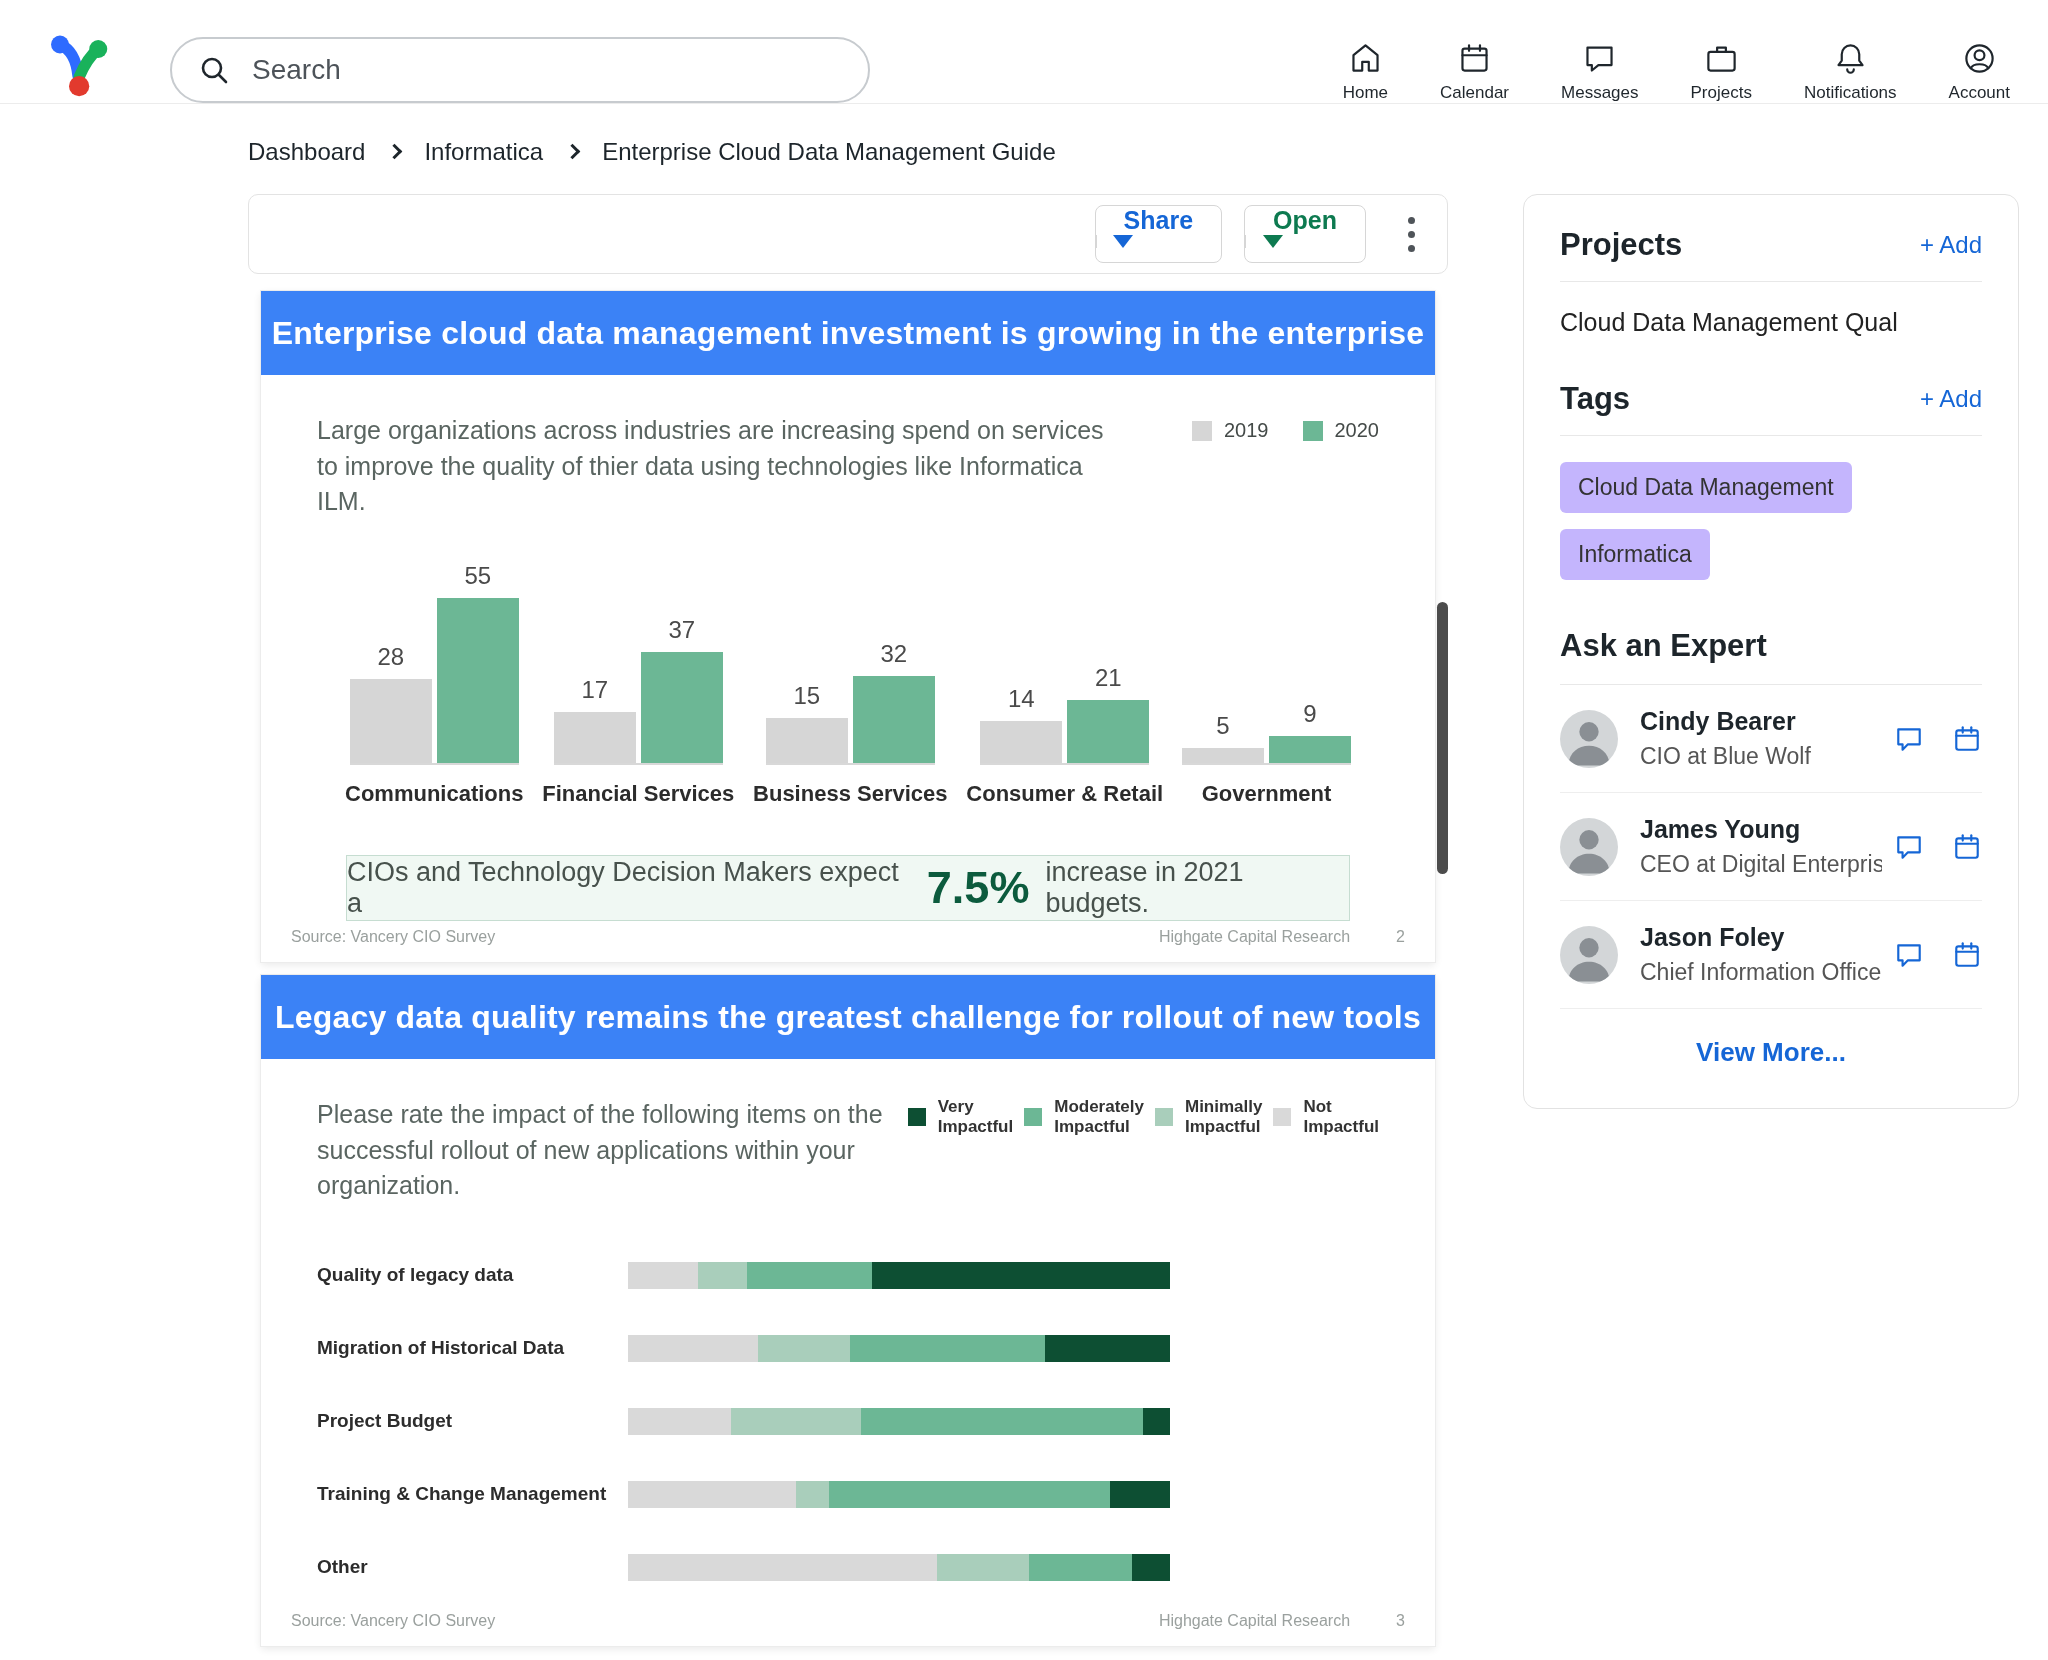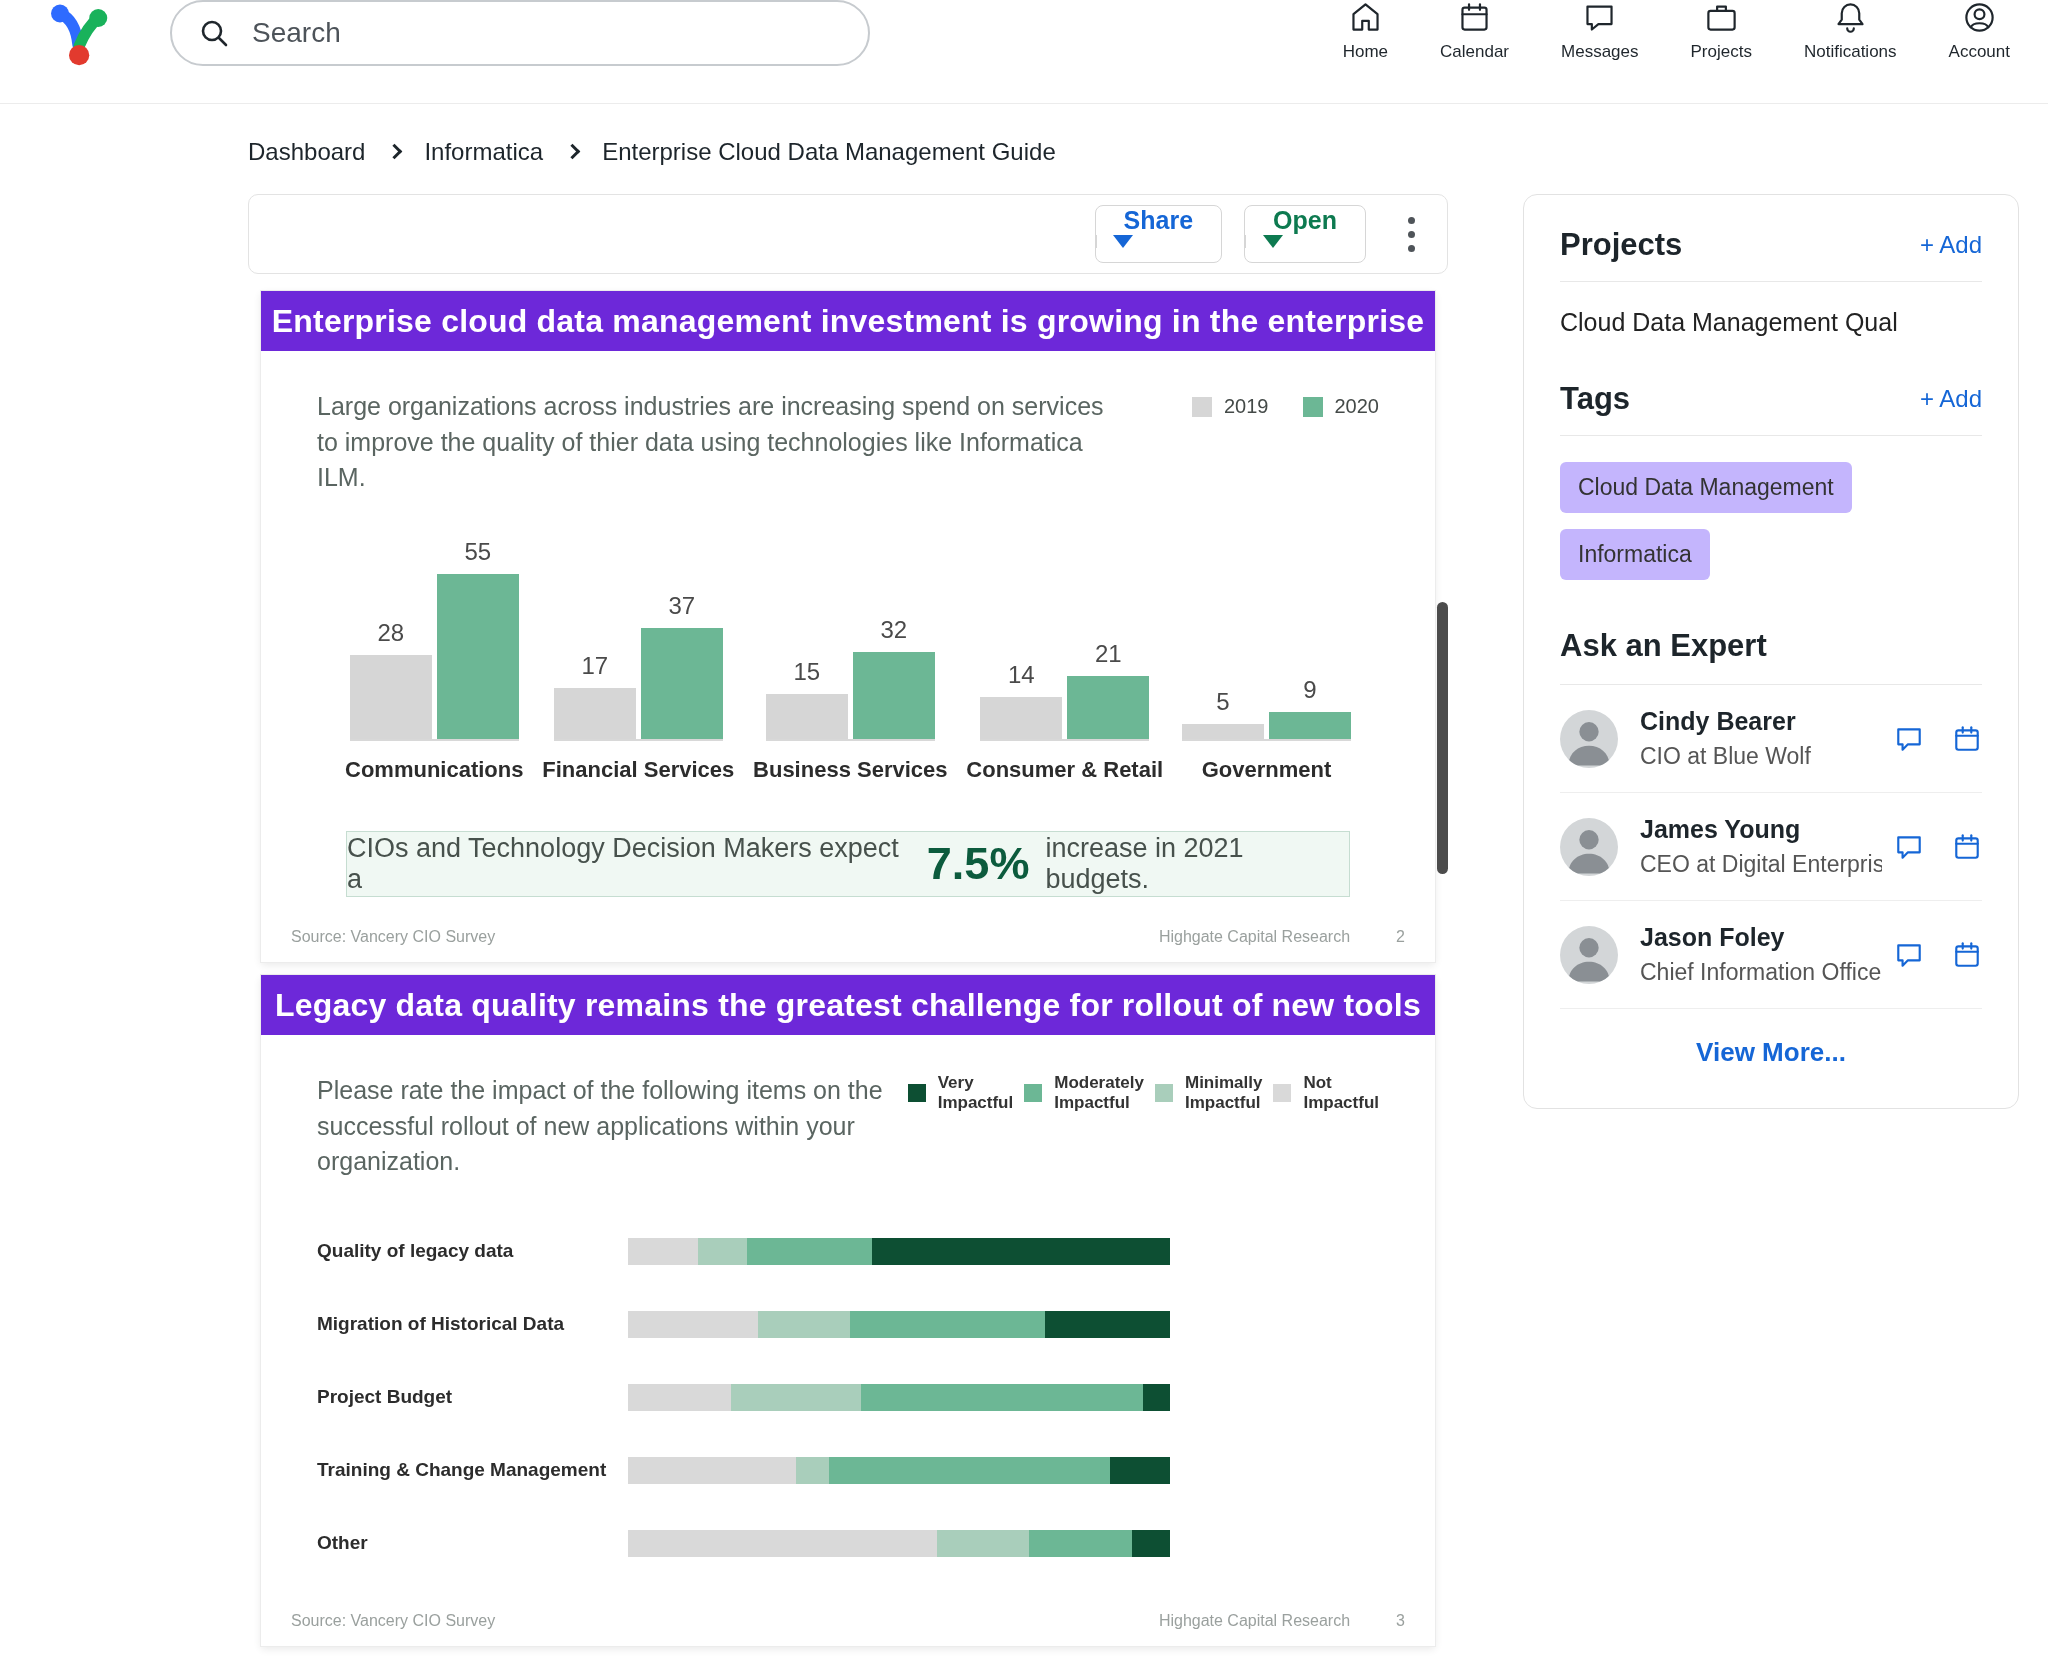--- a/index.html
+++ b/index.html
@@ -1,21 +1,21 @@
 <!DOCTYPE html>
 <html><head>
 <meta charset="utf-8">
 <style>
   * { box-sizing: border-box; }
   body {
     margin: 0; width: 2048px; height: 1660px; background: #fff;
     font-family: "Liberation Sans", sans-serif; color: #222; overflow: hidden;
   }
   
-  .topbar { height: 104px; display: flex; align-items: flex-start; border-bottom: 1px solid #ececec; padding: 0 30px 0 42px; background:#fff; }
+  .topbar { height: 104px; display: flex; align-items: flex-end; border-bottom: 1px solid #ececec; padding: 0 30px 0 42px; background:#fff; }
   .logo { width: 72px; height: 72px; flex: none; }
   .search { margin-left: 56px; width: 700px; height: 66px; border: 2px solid #c7cbcf; border-radius: 34px; display: flex; align-items: center; padding: 0 26px; gap: 20px; }
   .search svg { width: 32px; height: 32px; flex: none; }
   .search input { border: none; outline: none; font-size: 28px; color: #2b3238; flex: 1; font-family: inherit; background: transparent; }
   .search input::placeholder { color: #3a4148; opacity: .9; }
   .nav { margin-left: auto; display: flex; gap: 52px; padding-right: 8px; }
   .nav-item { display: flex; flex-direction: column; align-items: center; gap: 7px; font-size: 17px; color: #1f262c; cursor: pointer; }
   .nav-item svg { width: 35px; height: 35px; stroke: #1f262c; fill: none; stroke-width: 2; stroke-linecap: round; stroke-linejoin: round; }
   
   .breadcrumb { margin: 34px 0 28px 248px; display: flex; align-items: center; gap: 24px; font-size: 24px; font-weight: 500; color: #1d252b; }
@@ -29,21 +29,21 @@
   .split-main { padding: 0 28px; font-size: 25px; font-weight: 700; display: flex; align-items: center; }
   .split-arrow { width: 54px; display: flex; align-items: center; justify-content: center; border-left: 1px solid #d6d6d6; }
   .tri { width: 0; height: 0; border-left: 10px solid transparent; border-right: 10px solid transparent; border-top: 13px solid currentColor; }
   .share { color: #1566d6; }
   .open { color: #0d7a50; }
   .kebab { display: flex; flex-direction: column; gap: 7px; margin-left: 12px; padding: 8px; cursor: pointer; }
   .kebab span { width: 7px; height: 7px; border-radius: 50%; background: #4f5459; }
   
   .slide { width: 1174px; height: 671px; margin: 17px auto 0; background: #fff; position: relative;
            box-shadow: 0 0 0 1px #ececec, 0 3px 8px rgba(0,0,0,.09); }
-  .slide-header { height: 60px; background: #6d28d9; color: #fff; display: flex; align-items: center; justify-content: center; font-size: 32px; font-weight: 700; letter-spacing: .2px; }
+  .slide-header { height: 84px; background: #3b82f6; color: #fff; display: flex; align-items: center; justify-content: center; font-size: 32px; font-weight: 700; letter-spacing: .2px; }
   .slide-body { padding: 38px 56px 0; }
   .desc-row { display: flex; justify-content: space-between; align-items: flex-start; }
   .slide-desc { font-size: 25px; line-height: 1.42; color: #5a6561; max-width: 790px; }
   .legend-h { display: flex; gap: 34px; margin-top: 6px; }
   .legend-item { display: flex; align-items: center; gap: 12px; font-size: 20px; color: #444a48; }
   .legend-item .sw { width: 20px; height: 20px; flex: none; }
   .legend-v { display: flex; flex-direction: row; gap: 11px; margin-top: 0; }
   .legend-v .legend-item { font-size: 17px; font-weight: 700; color: #333; }
   .legend-v .sw { width: 18px; height: 18px; }
   

